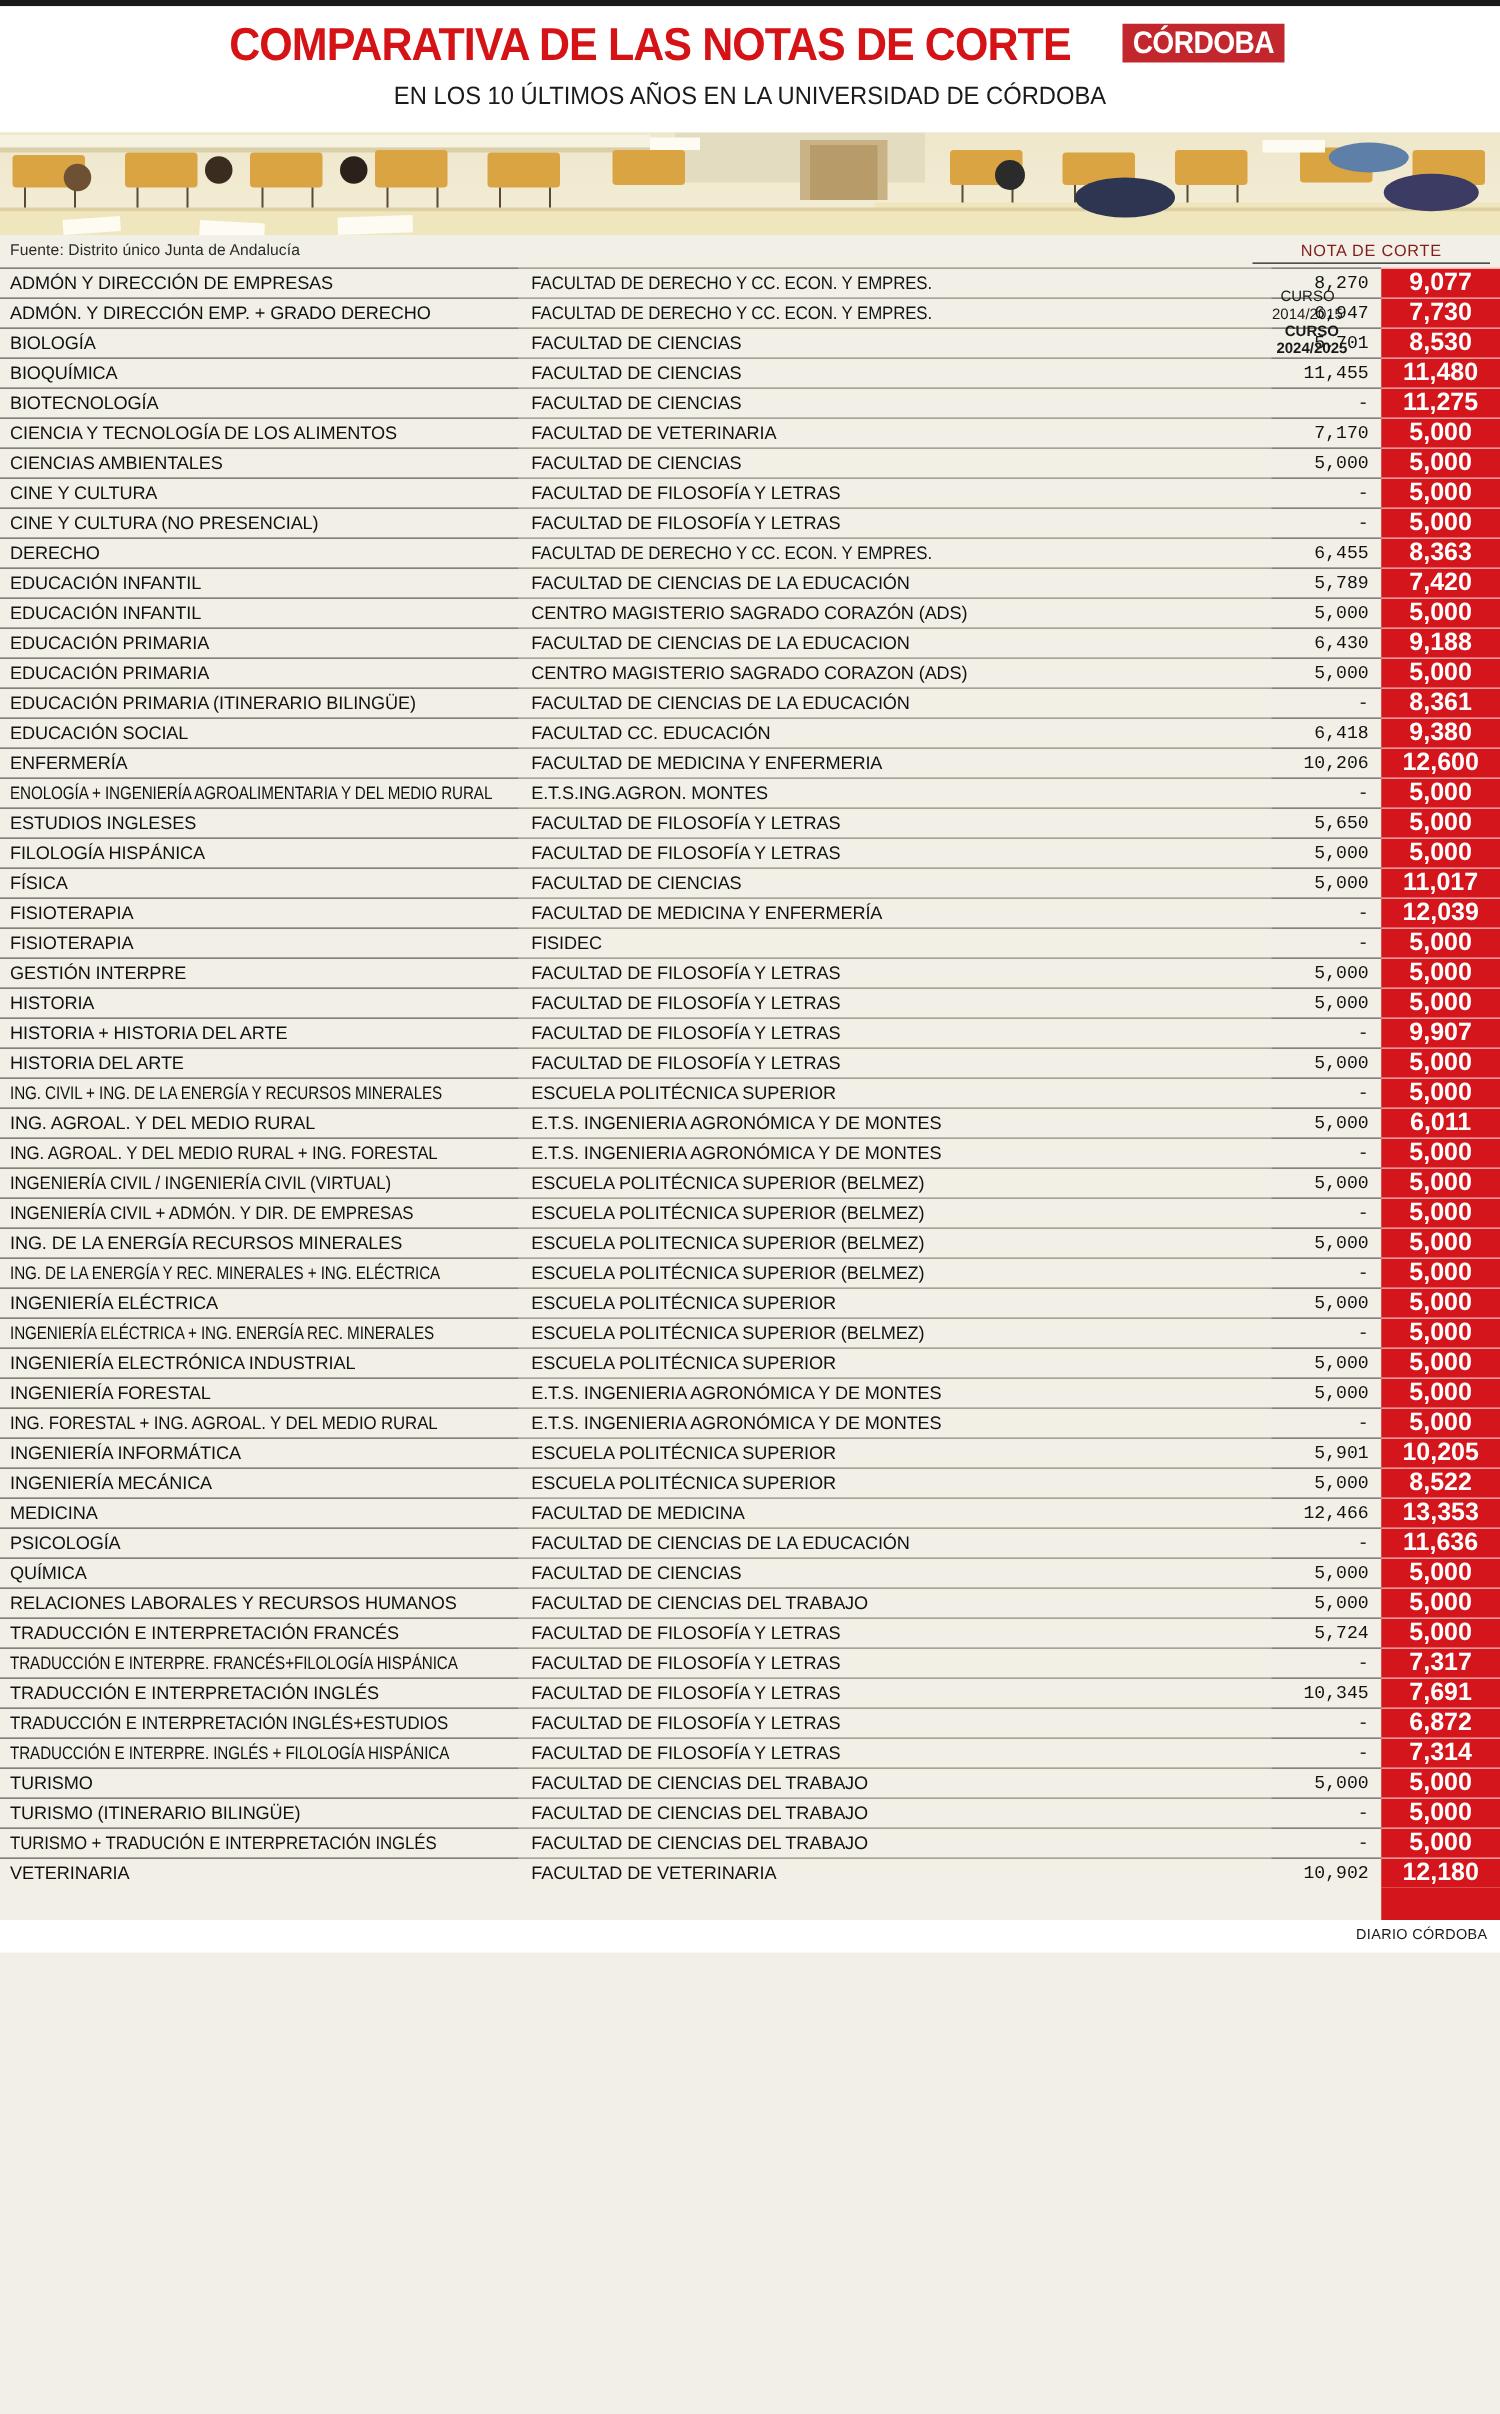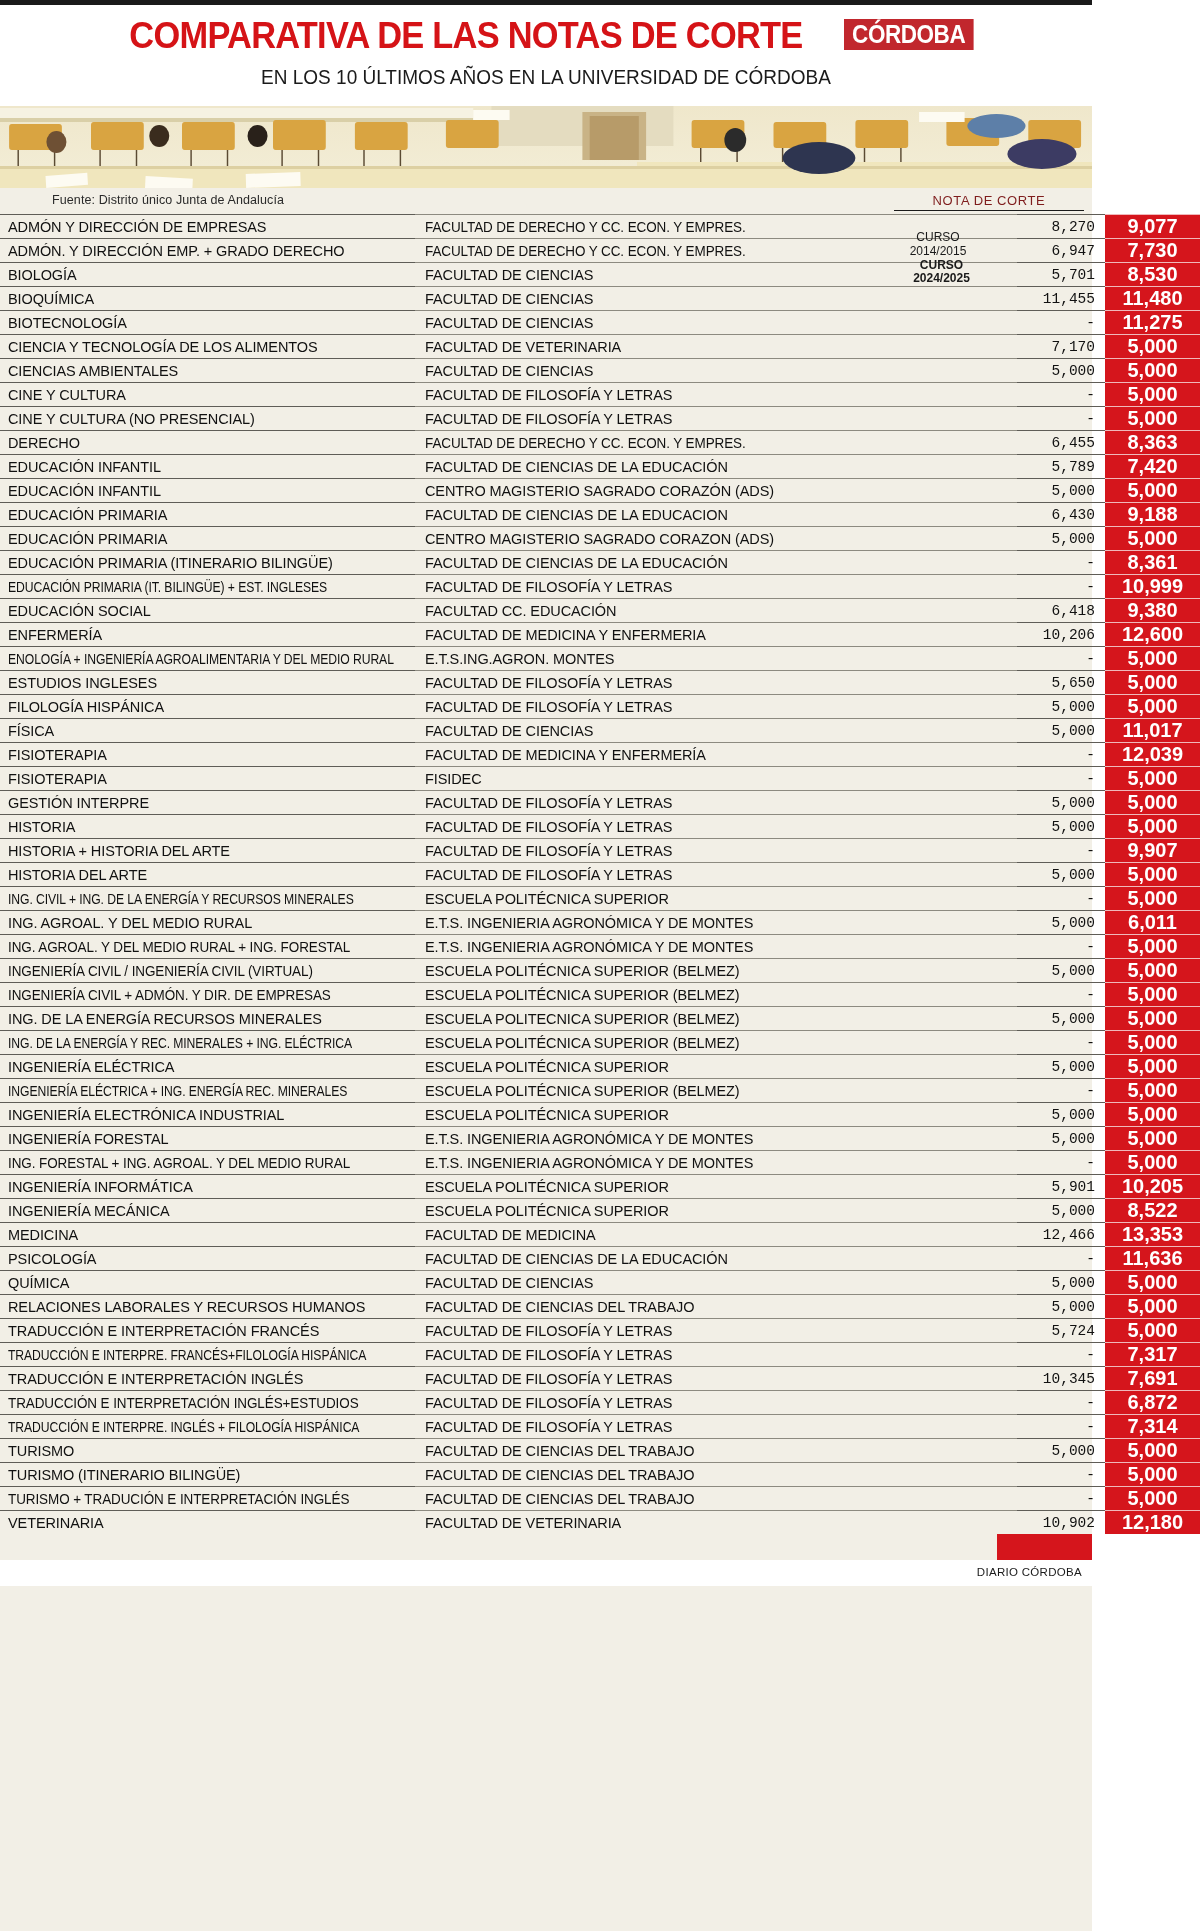--- a/index.html
+++ b/index.html
@@ -2,21 +2,21 @@
 <html><head>
 <meta charset="utf-8">
 <style>
   * { box-sizing: border-box; margin: 0; padding: 0; }
   html, body {
     width: 1200px; height: 1931px;
     background: #ffffff;
     font-family: "Liberation Sans", sans-serif;
     overflow: hidden;
   }
-  .page { position: relative; width: 1092px; height: 1931px; background:#f2efe6; }
+  .page { position: relative; width: 1200px; height: 1931px; background:#f2efe6; }
 
   
   .topbar { height: 5px; background:#1a1a1a; width:100%; }
   .header {
     background:#ffffff;
     padding: 6px 0 6px 0;
     position:relative;
     height: 101px;
   }
   .title-row {
@@ -44,21 +44,21 @@
   .photo-band { position:relative; width:100%; height:82px; overflow:hidden; background:#efe7cf; }
   .photo-band svg { display:block; width:100%; height:100%; }
 
   
   .table-area { background:#f2efe6; padding: 0; position:relative; }
 
   .meta-row {
     display:flex; align-items:flex-start;
     padding: 5px 10px 0 8px; height: 24px;
   }
-  .source { font-size:12.5px; color:#2a2a2a; letter-spacing:0.1px;margin-left:44px; }
+  .source { font-size:12.5px; color:#2a2a2a; letter-spacing:0.1px; }
   .nota-wrap {
     position:absolute; right: 8px; top: 5px; width: 190px; text-align:center;
   }
   .nota-title {
     font-size:13px; color:#7f1d1d; letter-spacing:0.6px;
     padding-bottom:2px; border-bottom:1.5px solid #1a1a1a; display:block;
   }
   .col-heads { display:flex; margin-top:20px;flex-direction:column; }
   .ch { font-size:12px; color:#1a1a1a; line-height:1.15; text-align:center; }
   .ch-old { width: 88px; }
@@ -304,26 +304,20 @@
             <td class="old"><span>5,000</span></td>
             <td class="new"><span>5,000</span></td>
           </tr>
           <tr class="row">
             <td class="deg"><span>EDUCACIÓN PRIMARIA (ITINERARIO BILINGÜE)</span></td>
             <td class="fac"><span>FACULTAD DE CIENCIAS DE LA EDUCACIÓN</span></td>
             <td class="old"><span>-</span></td>
             <td class="new"><span>8,361</span></td>
           </tr>
           <tr class="row">
-            <td class="deg"><span class="squeeze-8">EDUCACIÓN PRIMARIA (IT. BILINGÜE) + EST. INGLESES</span></td>
-            <td class="fac"><span>FACULTAD DE FILOSOFÍA Y LETRAS</span></td>
-            <td class="old"><span>-</span></td>
-            <td class="new"><span>10,999</span></td>
-          </tr>
-          <tr class="row">
             <td class="deg"><span>EDUCACIÓN SOCIAL</span></td>
             <td class="fac"><span>FACULTAD CC. EDUCACIÓN</span></td>
             <td class="old"><span>6,418</span></td>
             <td class="new"><span>9,380</span></td>
           </tr>
           <tr class="row">
             <td class="deg"><span>ENFERMERÍA</span></td>
             <td class="fac"><span>FACULTAD DE MEDICINA Y ENFERMERIA</span></td>
             <td class="old"><span>10,206</span></td>
             <td class="new"><span>12,600</span></td>

